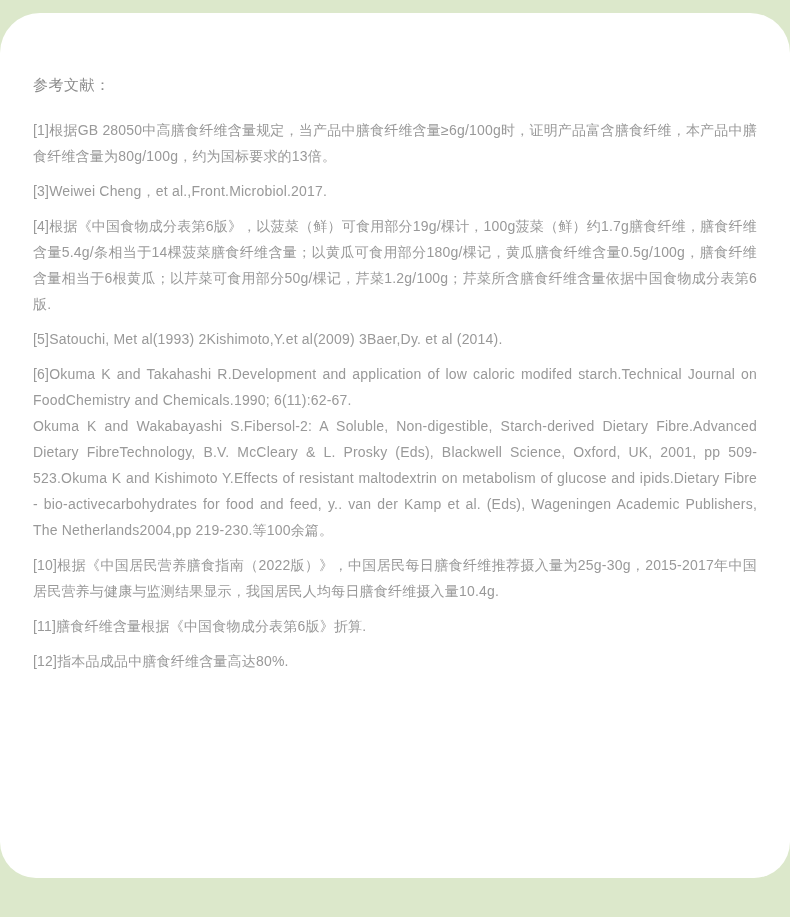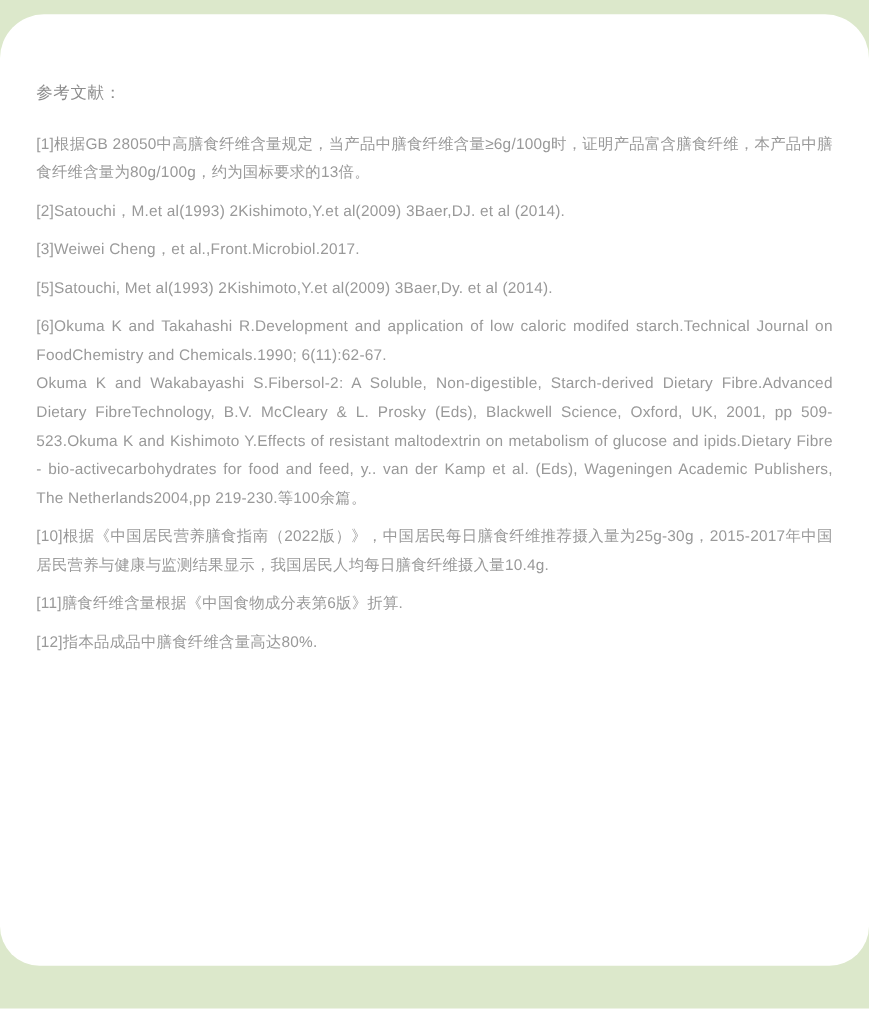--- a/index.html
+++ b/index.html
@@ -44,22 +44,22 @@
     word-break: break-word;
   }
 </style>
 </head>
 <body>
 
 <div class="page">
   <div class="card">
     <h2 class="page-title">参考文献：</h2>
     <p class="ref-paragraph">[1]根据GB 28050中高膳食纤维含量规定，当产品中膳食纤维含量≥6g/100g时，证明产品富含膳食纤维，本产品中膳食纤维含量为80g/100g，约为国标要求的13倍。</p>
-    <p class="ref-paragraph">[2]Satouchi，M.et al(1993) 2Kishimoto,Y.et al(2009) 3Baer,DJ. et al (2014).</p>
     <p class="ref-paragraph">[3]Weiwei Cheng，et al.,Front.Microbiol.2017.</p>
+    <p class="ref-paragraph">[4]根据《中国食物成分表第6版》，以菠菜（鲜）可食用部分19g/棵计，100g菠菜（鲜）约1.7g膳食纤维，膳食纤维含量5.4g/条相当于14棵菠菜膳食纤维含量；以黄瓜可食用部分180g/棵记，黄瓜膳食纤维含量0.5g/100g，膳食纤维含量相当于6根黄瓜；以芹菜可食用部分50g/棵记，芹菜1.2g/100g；芹菜所含膳食纤维含量依据中国食物成分表第6版.</p>
     <p class="ref-paragraph">[5]Satouchi, Met al(1993) 2Kishimoto,Y.et al(2009) 3Baer,Dy. et al (2014).</p>
     <p class="ref-paragraph">[6]Okuma K and Takahashi R.Development and application of low caloric modifed starch.Technical Journal on FoodChemistry and Chemicals.1990; 6(11):62-67.
 Okuma K and Wakabayashi S.Fibersol-2: A Soluble, Non-digestible, Starch-derived Dietary Fibre.Advanced Dietary FibreTechnology, B.V. McCleary &amp; L. Prosky (Eds), Blackwell Science, Oxford, UK, 2001, pp 509-523.Okuma K and Kishimoto Y.Effects of resistant maltodextrin on metabolism of glucose and ipids.Dietary Fibre - bio-activecarbohydrates for food and feed, y.. van der Kamp et al. (Eds), Wageningen Academic Publishers, The Netherlands2004,pp 219-230.等100余篇。</p>
     <p class="ref-paragraph">[10]根据《中国居民营养膳食指南（2022版）》，中国居民每日膳食纤维推荐摄入量为25g-30g，2015-2017年中国居民营养与健康与监测结果显示，我国居民人均每日膳食纤维摄入量10.4g.</p>
     <p class="ref-paragraph">[11]膳食纤维含量根据《中国食物成分表第6版》折算.</p>
     <p class="ref-paragraph">[12]指本品成品中膳食纤维含量高达80%.</p>
   </div>
 </div>
 
 </body></html>

